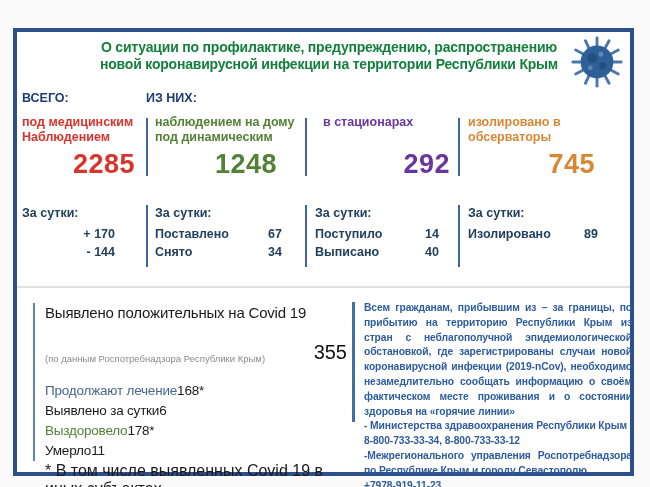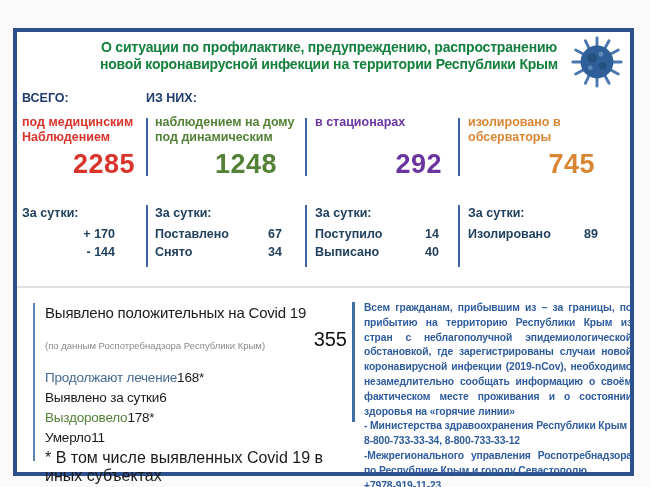--- a/index.html
+++ b/index.html
@@ -26,21 +26,21 @@
   }
   .virus{position:absolute;left:551px;top:1px;width:58px;height:58px;}
   
   .lbl{position:absolute;top:59px;color:#1e3c6e;font-weight:bold;font-size:12.5px;}
   .lbl.total{left:5px;}
   .lbl.ofthem{left:129px;}
   
   .stat{position:absolute;top:83px;}
   .stat.c1{left:5px;width:113px;}
   .stat.c2{left:138px;width:122px;}
-  .stat.c3{left:298px;width:127px;}
+  .stat.c3{left:306px;width:127px;}
   .stat.c4{left:451px;width:127px;}
   .stat-lines{font-size:12.5px;font-weight:bold;line-height:15px;height:30px;white-space:nowrap;}
   .stat-value{text-align:right;font-size:27px;font-weight:bold;margin-top:4px;letter-spacing:0.5px;}
   .vdiv{position:absolute;width:2px;background:#3f63a3;}
   .r1{top:86px;height:58px;}
   .r2{top:173px;height:62px;}
   .vx1{left:129px;} .vx2{left:288px;} .vx3{left:441px;}
   
   .daily{position:absolute;top:173px;color:#21415f;font-weight:bold;font-size:12.5px;}
   .daily.d1{left:5px;width:113px;}
@@ -49,21 +49,21 @@
   .daily.d4{left:451px;width:130px;}
   .daily-header{line-height:17px;margin-bottom:3px;}
   .daily-row{display:flex;justify-content:space-between;line-height:18px;}
   .daily.d1 .daily-row{padding-right:20px;}
   
   .hr-light{position:absolute;left:0;top:254px;width:100%;height:2px;background:#e0e0e2;}
   
   .bl-bar{position:absolute;left:16px;top:271px;width:2px;height:158px;background:#5f83b0;}
   .bl{position:absolute;left:28px;top:272px;width:302px;color:#1a1a1a;}
   .bl-title{font-size:15px;letter-spacing:-0.2px;}
-  .bl-sub{display:flex;justify-content:space-between;align-items:flex-end;margin-top:7px;}
+  .bl-sub{display:flex;justify-content:space-between;align-items:flex-end;margin-top:20px;}
   .bl-sub-label{font-size:9.5px;color:#8a8a8a;}
   .bl-sub-value{font-size:20px;color:#111;}
   .bl-rows{margin-top:17px;}
   .bl-row{display:flex;justify-content:flex-start;font-size:13.5px;line-height:20px;letter-spacing:-0.2px;}
   .bl-foot{margin-top:1px;font-size:16px;color:#1a1a1a;}
   .bl-info{margin-top:11px;font-size:10px;font-weight:bold;color:#2a5a9e;}
   
   .rb-bar{position:absolute;left:335px;top:270px;width:2.5px;height:120px;background:#426fa5;}
   .rb{
     position:absolute;left:347px;top:269px;width:268px;

